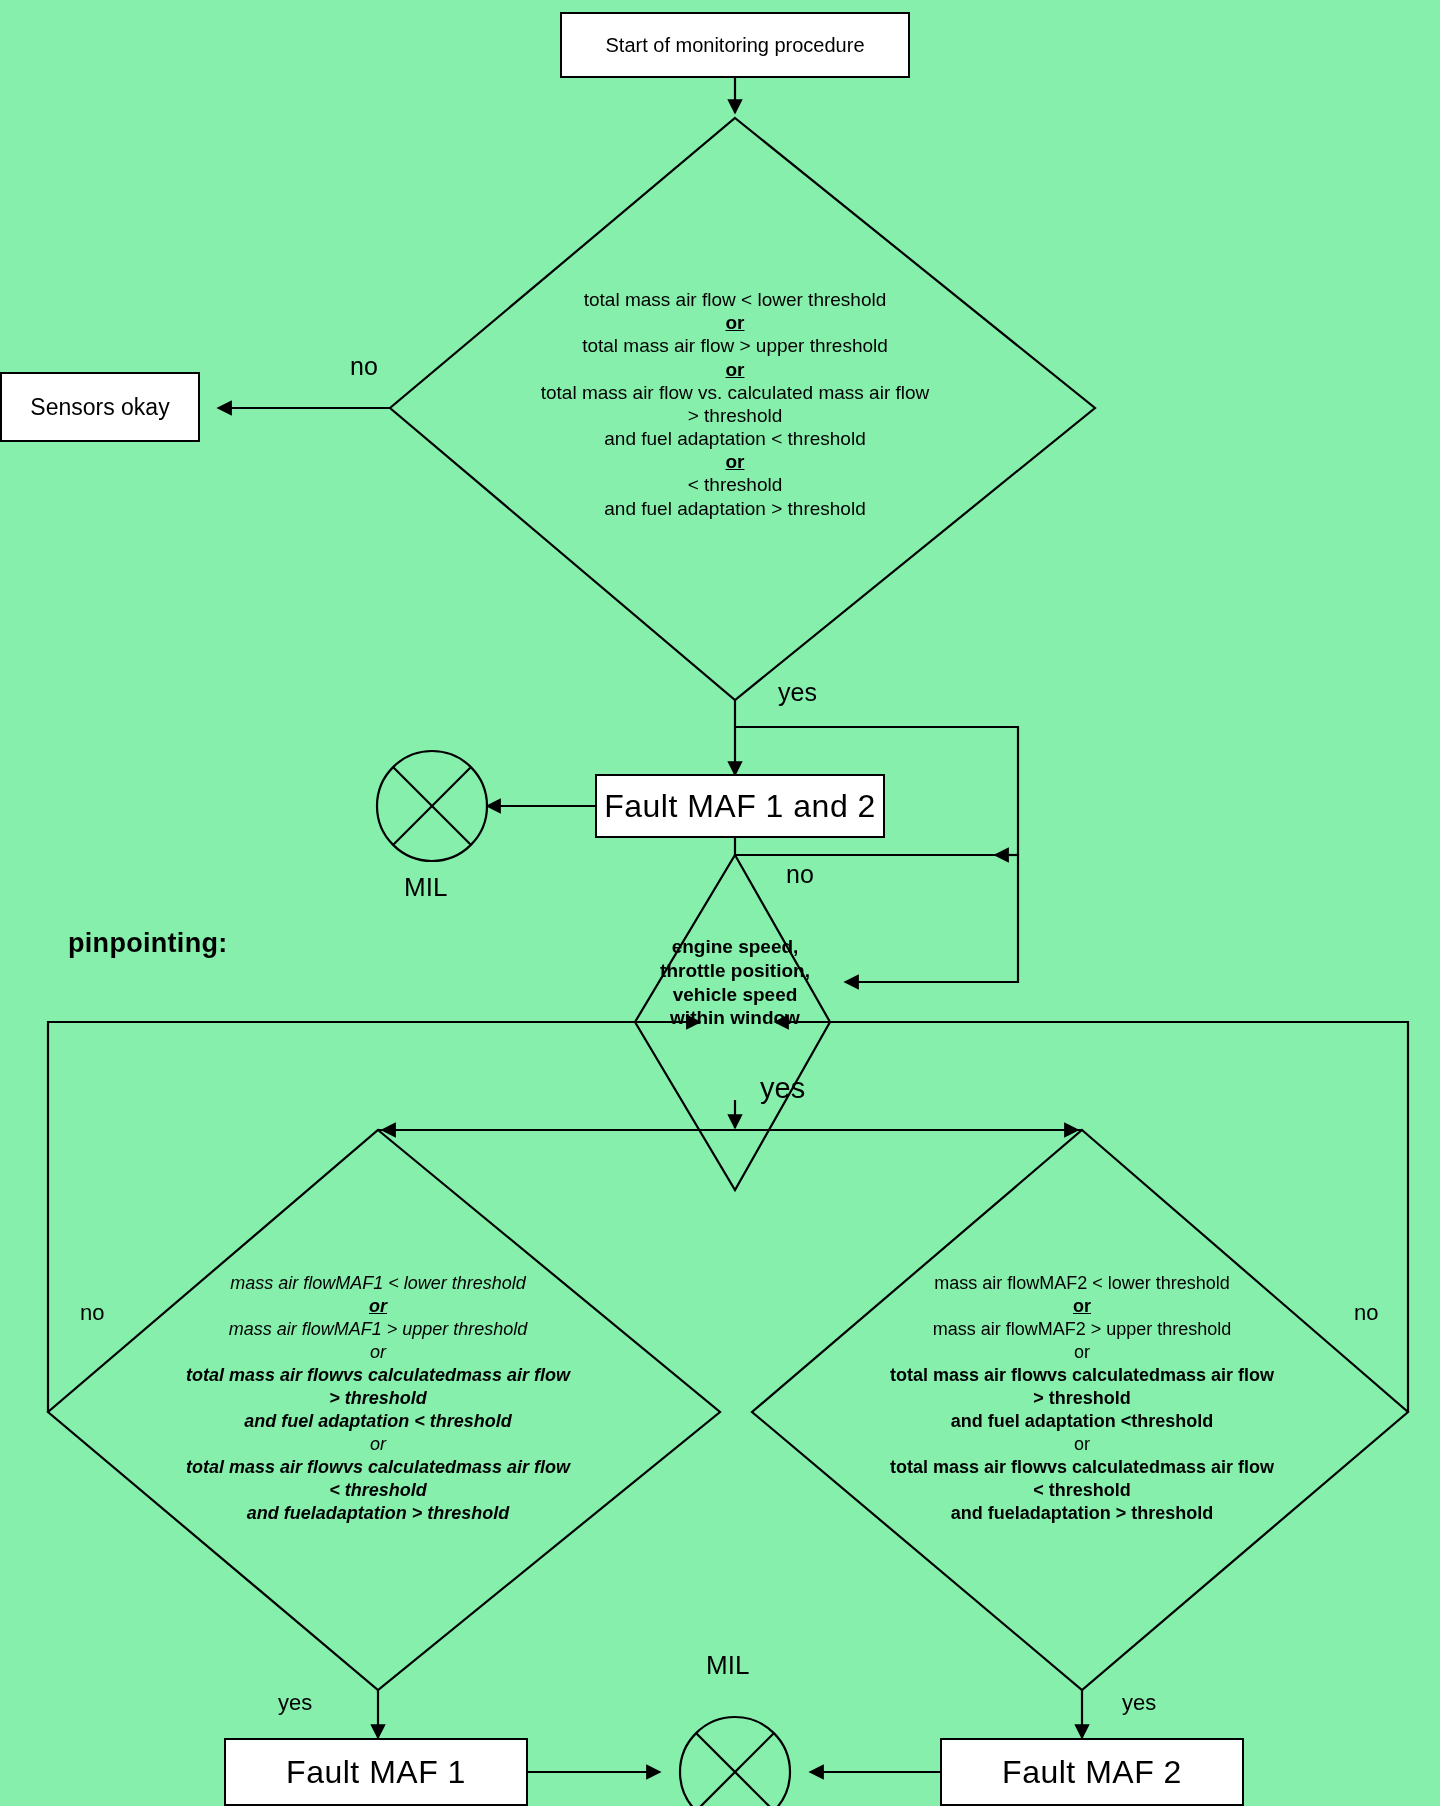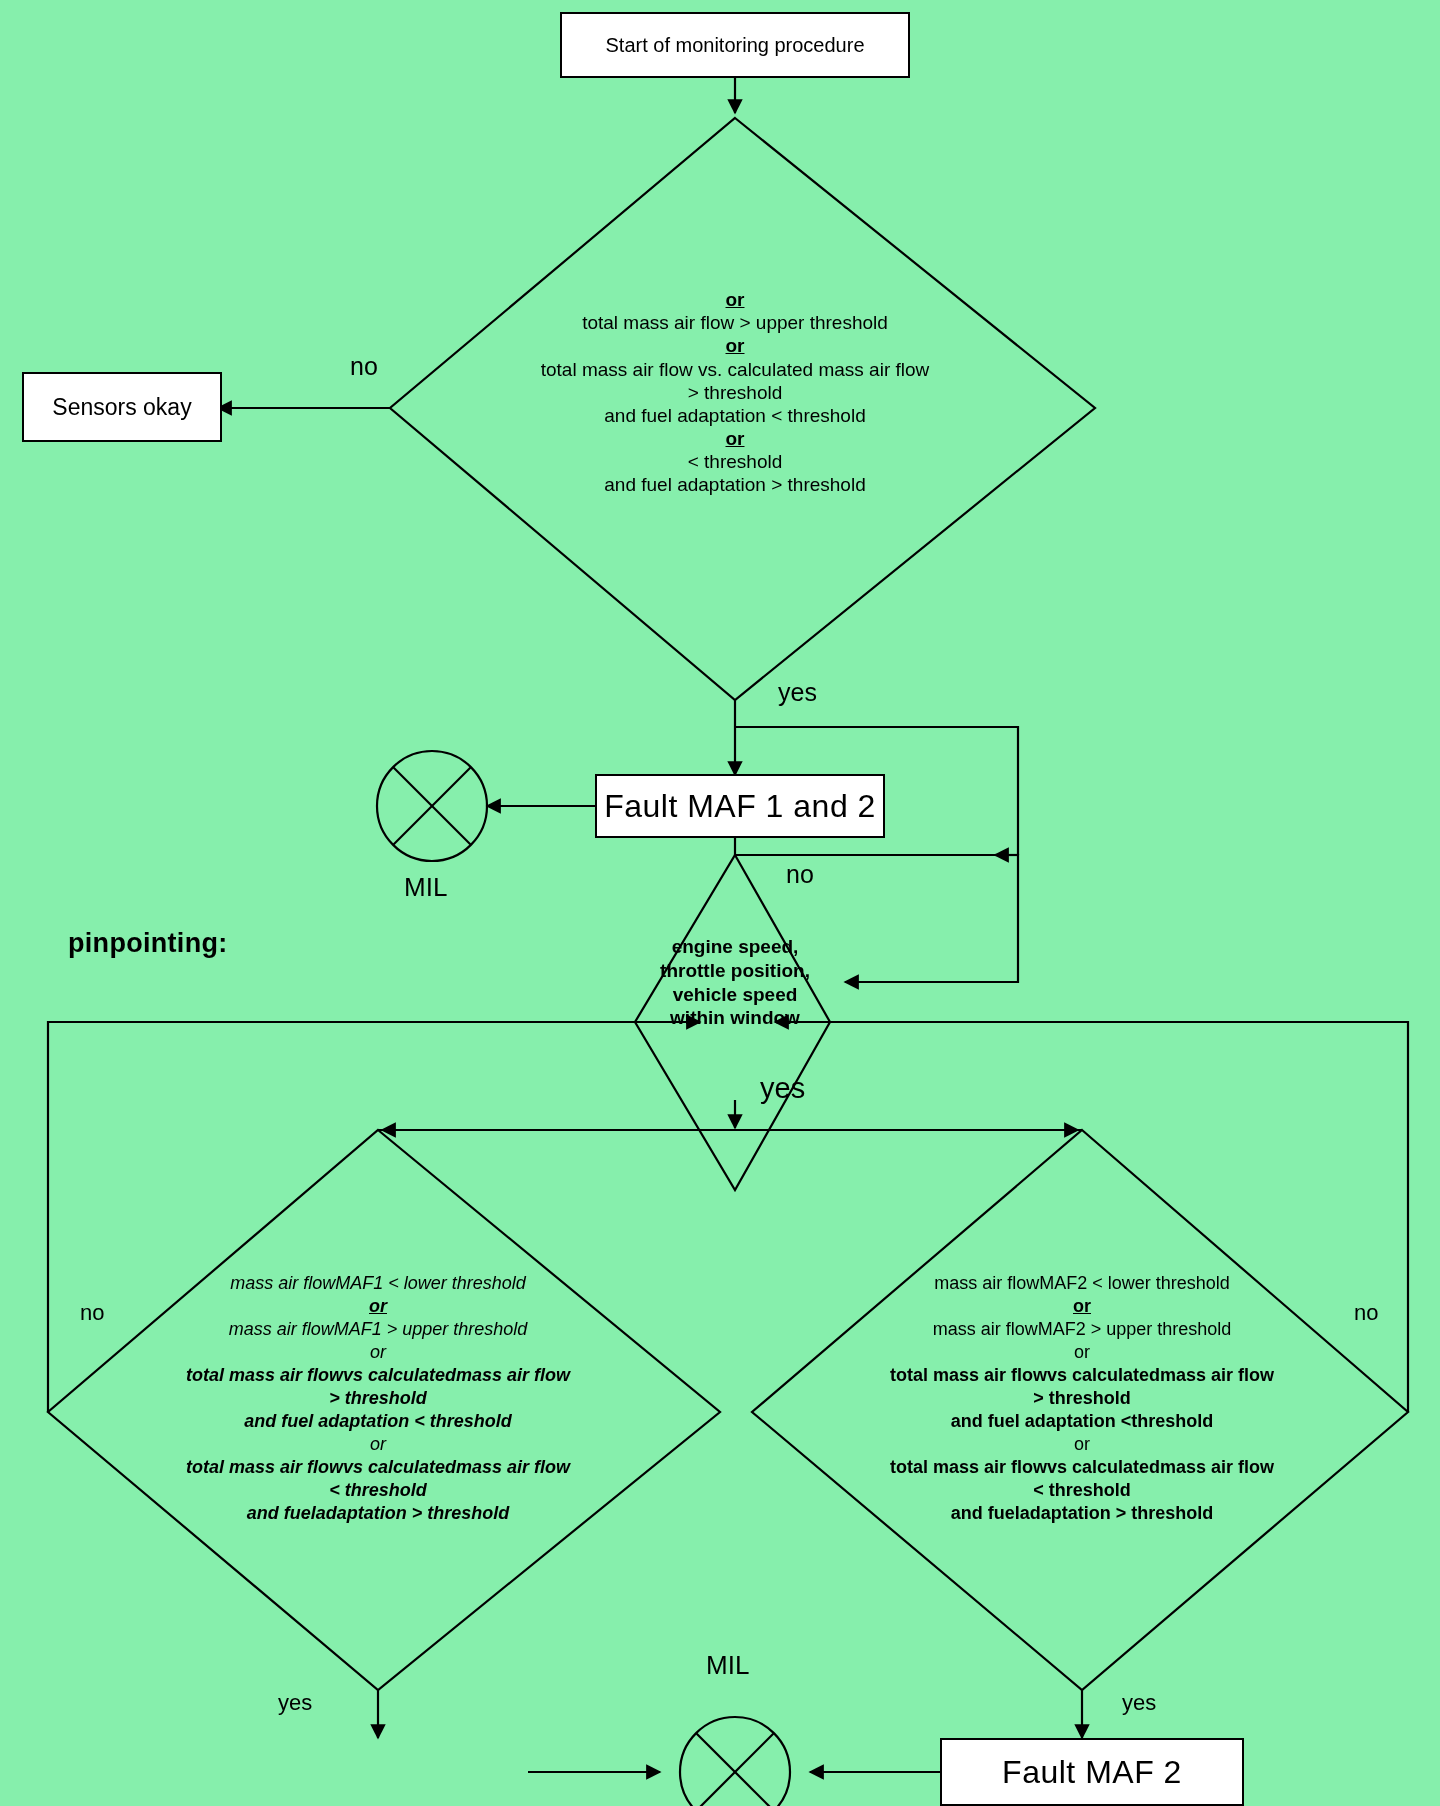--- a/index.html
+++ b/index.html
@@ -95,39 +95,43 @@
         <line x1="696" y1="1733" x2="774" y2="1811"></line>
         <line x1="774" y1="1733" x2="696" y2="1811"></line>
       </g>
     </g>
   </svg>
 
   <div class="node box title-box" style="left:560px;top:12px;width:350px;height:66px;">
     <span>Start of monitoring procedure</span>
   </div>
 
-  <div class="node box" style="left:22px;top:372px;width:200px;height:70px;font-size:23px;">
+  <div class="node box" style="left:0;top:372px;width:200px;height:70px;font-size:23px;">
     <span>Sensors okay</span>
   </div>
 
   <div class="node box faultbox" style="left:595px;top:774px;width:290px;height:64px;">
     <span>Fault  MAF 1 and  2</span>
   </div>
 
+  <div class="node box faultbox" style="left:224px;top:1738px;width:304px;height:68px;">
+    <span>Fault MAF 1</span>
+  </div>
 
   <div class="node box faultbox" style="left:940px;top:1738px;width:304px;height:68px;">
     <span>Fault MAF 2</span>
   </div>
 
   <div class="lbl mil-label" style="left:404px;top:872px;">MIL</div>
   <div class="lbl mil-label" style="left:706px;top:1650px;">MIL</div>
 
   <div class="lbl pinpoint" style="left:68px;top:928px;">pinpointing:</div>
 
   <div class="dtext d1text" style="left:435px;top:288px;width:600px;">
+    <div>total mass air flow  &lt; lower threshold</div>
     <div class="b"><u class="oru">or</u></div>
     <div>total mass air flow  &gt; upper threshold</div>
     <div class="b"><u class="oru">or</u></div>
     <div>total mass air flow vs. calculated mass air flow</div>
     <div>&gt; threshold</div>
     <div>and fuel adaptation  &lt; threshold</div>
     <div class="b"><u class="oru">or</u></div>
     <div>&lt; threshold</div>
     <div>and fuel adaptation  &gt; threshold</div>
   </div>

